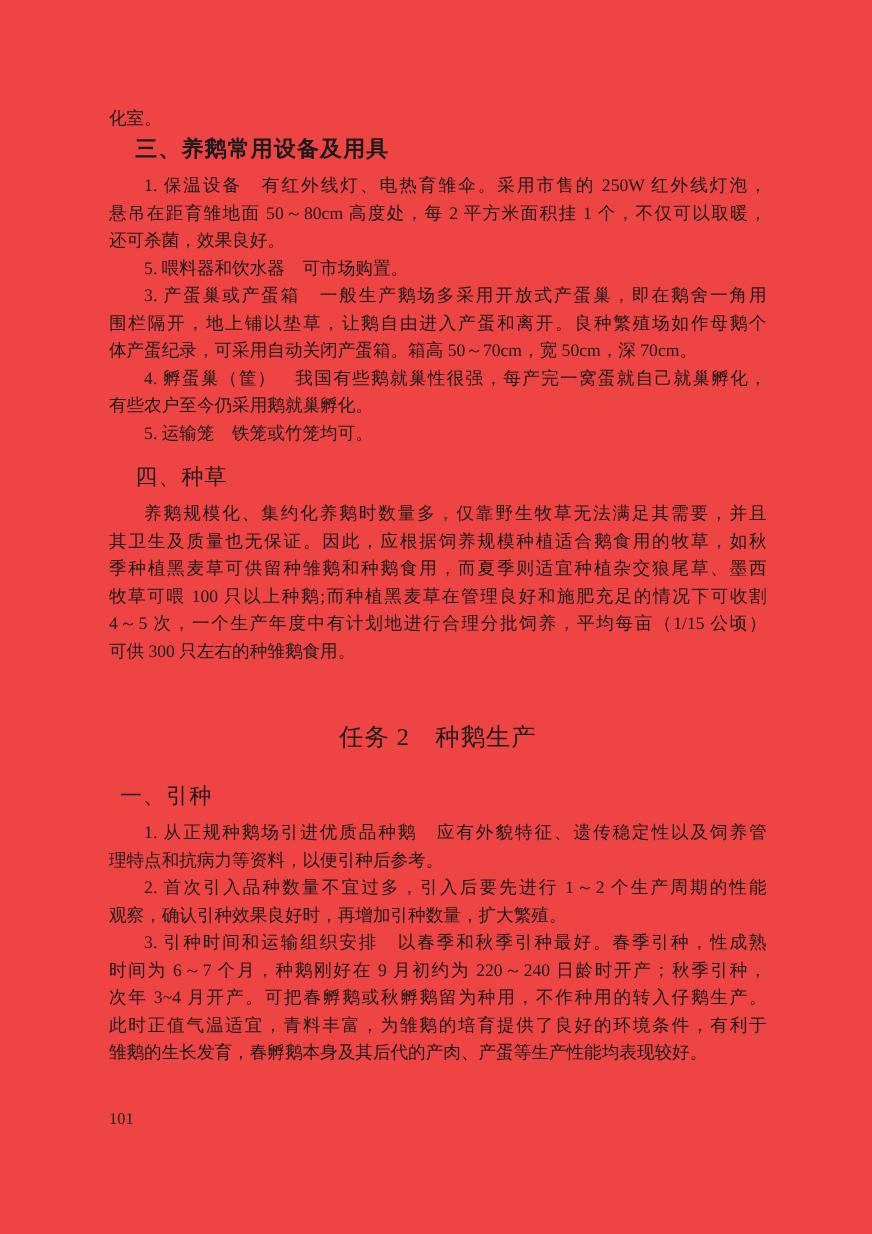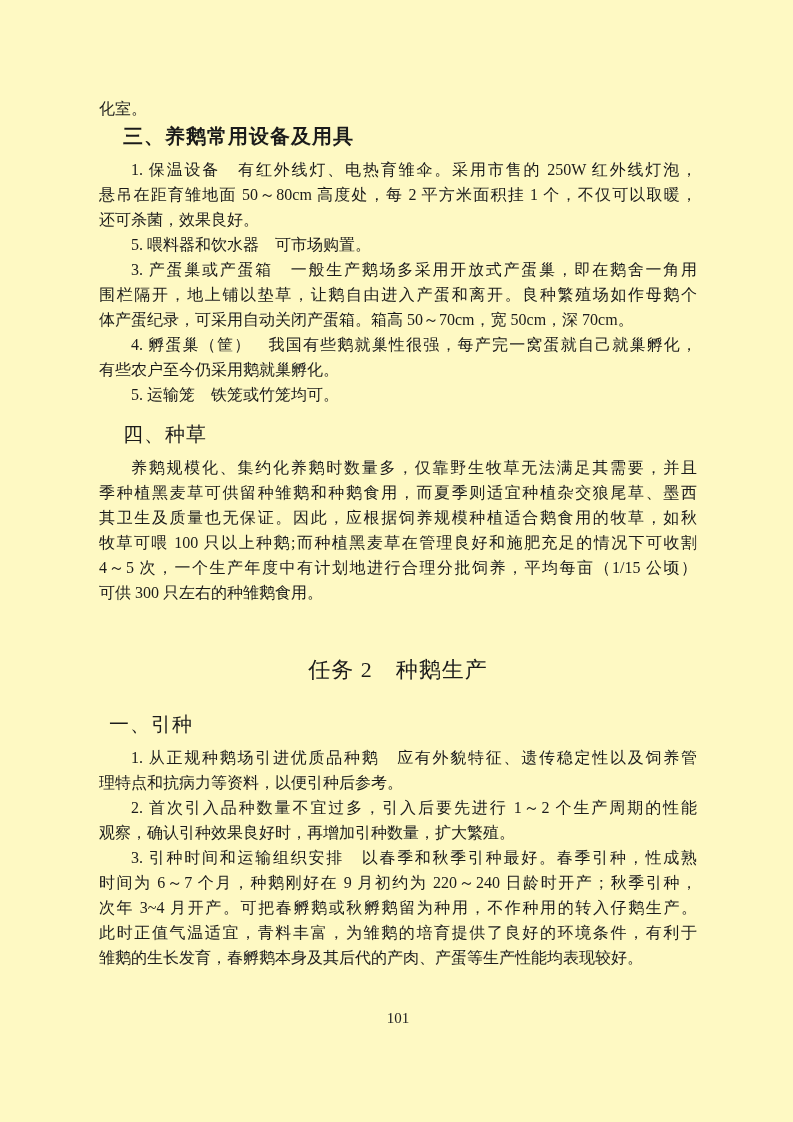--- a/index.html
+++ b/index.html
@@ -1,20 +1,20 @@
 <!DOCTYPE html>
 <html lang="zh"><head>
 <meta charset="utf-8">
 <style>
   html, body { margin: 0; padding: 0; background: #ffffff; }
   .page {
     position: relative;
     width: 793px;
     height: 1122px;
-    background: #fef9c3;
+    background: #ef4444;
     box-sizing: border-box;
     padding: 96px 96px 0 99px;
     font-family: "Liberation Serif", "DejaVu Serif", serif;
     color: #1b1b1b;
     overflow: hidden;
   }
   .flow { width: 598px; }
   .line {
     font-size: 16px;
     line-height: 25px;
@@ -40,21 +40,21 @@
     font-size: 22px;
     line-height: 34px;
     font-weight: normal;
     text-align: center;
     margin: 48px 0 0 0;
     letter-spacing: 1px;
   }
   .task-heading + .sec-heading { margin-top: 22px; margin-left: 10px; }
   .page-number {
     width: 598px;
-    text-align: center;
+    text-align: left;
     font-size: 15px;
     line-height: 20px;
     margin-top: 38px;
     color: #222222;
   }
 </style>
 </head>
 <body>
 
 <div class="page">
@@ -77,22 +77,22 @@
       <div class="para">
         <div class="line indent just">4. 孵蛋巢（筐）　我国有些鹅就巢性很强，每产完一窝蛋就自己就巢孵化，</div>
         <div class="line">有些农户至今仍采用鹅就巢孵化。</div>
       </div>
       <div class="para">
         <div class="line indent">5. 运输笼　铁笼或竹笼均可。</div>
       </div>
       <div class="sec-heading normal later">四、种草</div>
       <div class="para">
         <div class="line indent just">养鹅规模化、集约化养鹅时数量多，仅靠野生牧草无法满足其需要，并且</div>
+        <div class="line just">其卫生及质量也无保证。因此，应根据饲养规模种植适合鹅食用的牧草，如秋</div>
         <div class="line just">季种植黑麦草可供留种雏鹅和种鹅食用，而夏季则适宜种植杂交狼尾草、墨西</div>
-        <div class="line just">其卫生及质量也无保证。因此，应根据饲养规模种植适合鹅食用的牧草，如秋</div>
         <div class="line just">牧草可喂 100 只以上种鹅;而种植黑麦草在管理良好和施肥充足的情况下可收割</div>
         <div class="line just">4～5 次，一个生产年度中有计划地进行合理分批饲养，平均每亩（1/15 公顷）</div>
         <div class="line">可供 300 只左右的种雏鹅食用。</div>
       </div>
       <div class="task-heading">任务 2　种鹅生产</div>
       <div class="sec-heading normal later">一、引种</div>
       <div class="para">
         <div class="line indent just">1. 从正规种鹅场引进优质品种鹅　应有外貌特征、遗传稳定性以及饲养管</div>
         <div class="line">理特点和抗病力等资料，以便引种后参考。</div>
       </div>

